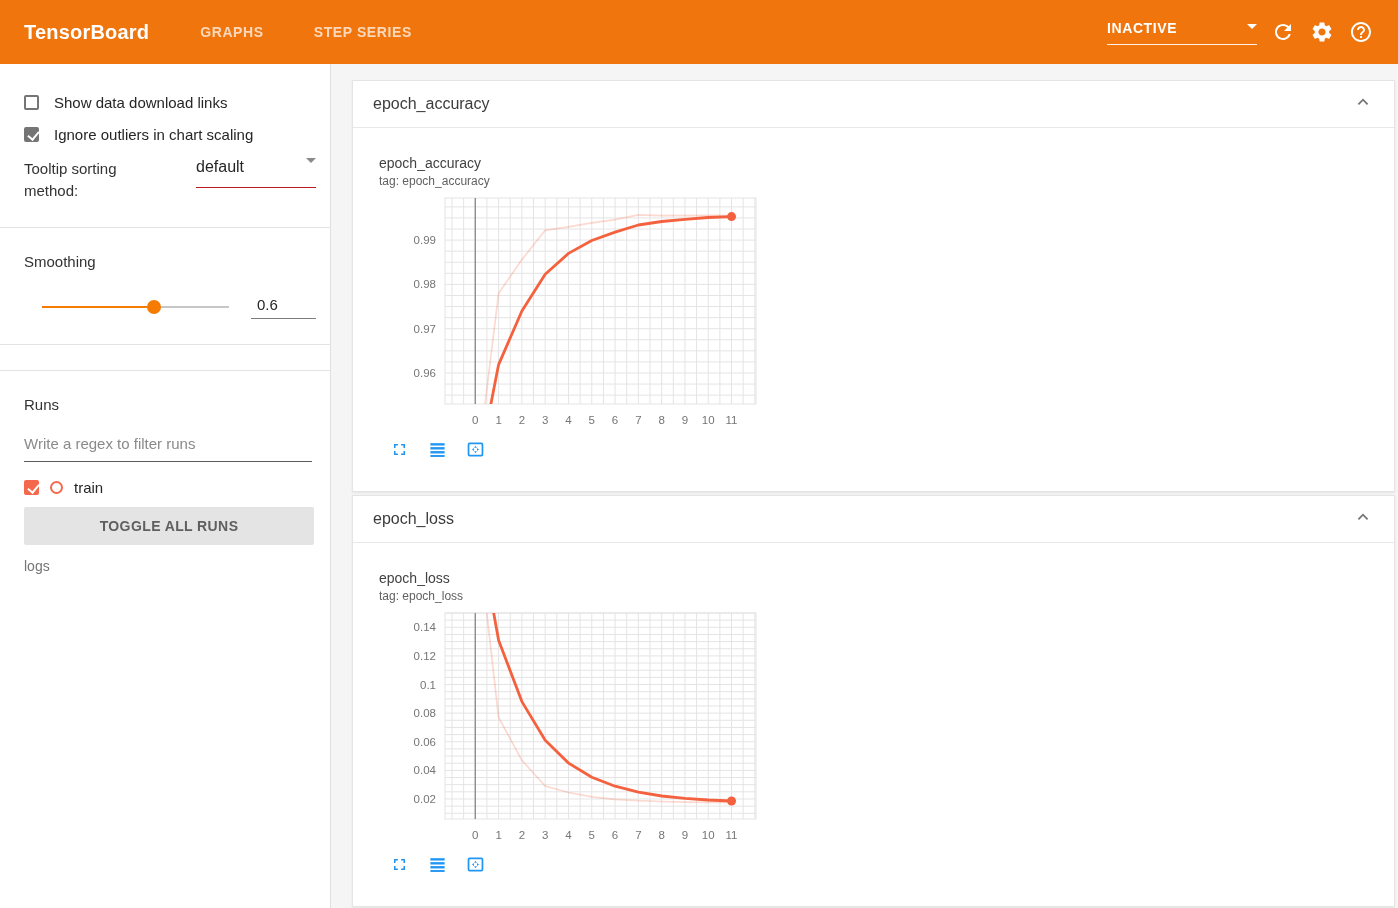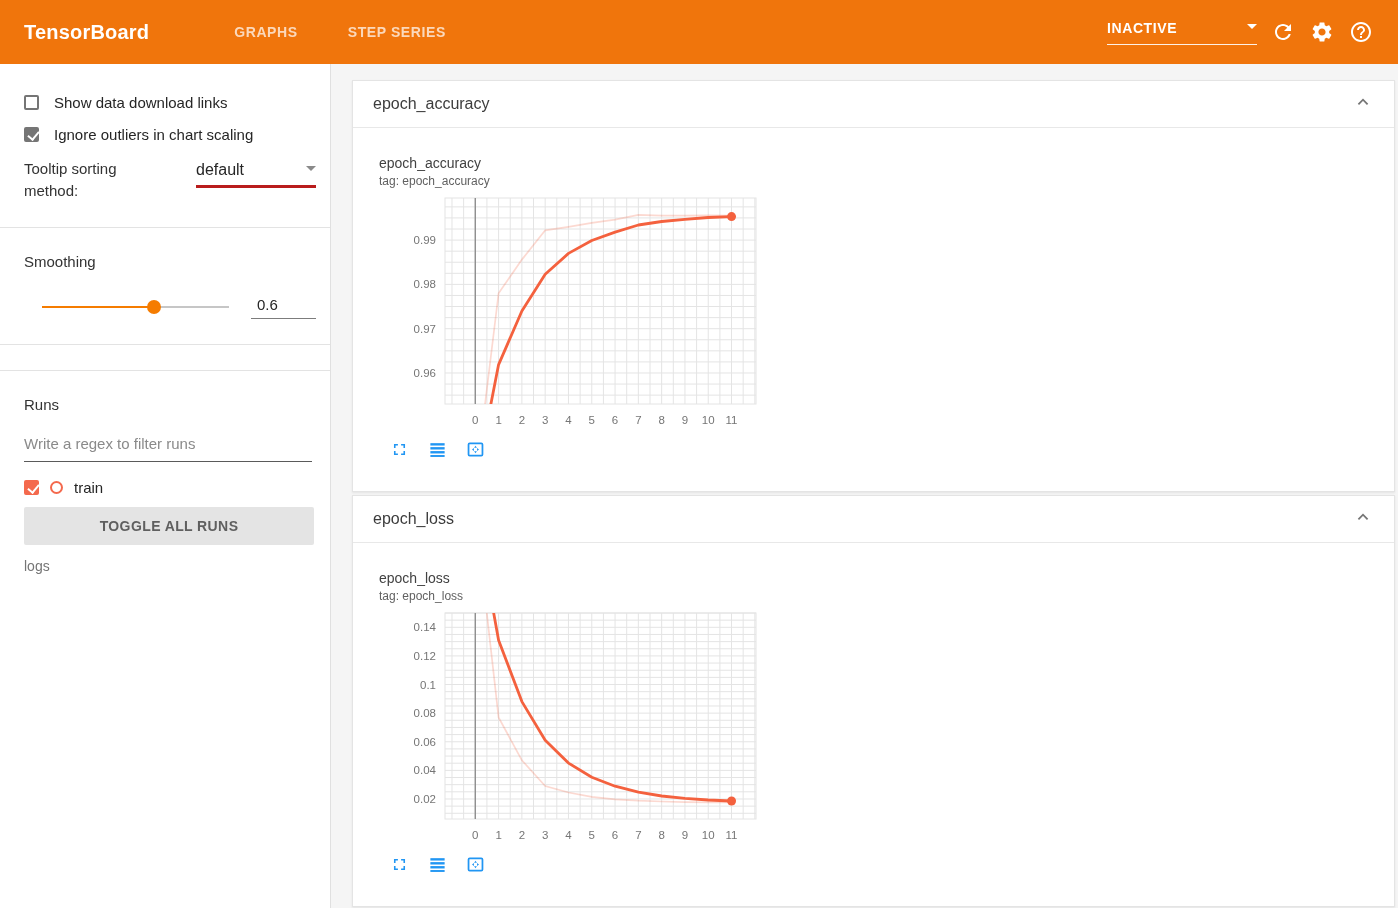--- a/index.html
+++ b/index.html
@@ -1,21 +1,21 @@
 <!DOCTYPE html>
 <html><head>
 <meta charset="utf-8">
 <style>
   *{box-sizing:border-box;margin:0;padding:0}
   html,body{width:1398px;height:908px;overflow:hidden}
   body{font-family:"Liberation Sans",sans-serif;background:#f5f5f5;color:#262626}
 
   
   .appbar{height:64px;background:#f0750c;display:flex;align-items:center;padding:0 24px;color:#fff}
-  .brand{font-size:20px;font-weight:bold;letter-spacing:.2px;margin-right:60px}
+  .brand{font-size:20px;font-weight:bold;letter-spacing:.2px;margin-right:26px}
   .tabs{display:flex;height:64px}
   .tab{display:flex;align-items:center;padding:0 25px;font-size:14px;font-weight:bold;letter-spacing:.6px;color:rgba(255,255,255,.72);position:relative;cursor:pointer}
   .tab.active{color:#fff}
   .tab.active::after{content:"";position:absolute;left:11px;right:11px;bottom:0;height:3px;background:#fff}
   .appbar-right{margin-left:auto;display:flex;align-items:center;gap:13px}
   .status-select{display:flex;align-items:flex-end;justify-content:space-between;width:150px;border-bottom:1px solid rgba(255,255,255,.9);padding-bottom:8px;font-size:14px;font-weight:bold;letter-spacing:.6px;cursor:pointer}
   .caret-white{width:0;height:0;border:5px solid transparent;border-top-color:#fff;margin-bottom:2px}
   .icon-btn{width:26px;height:26px;cursor:pointer;display:flex;align-items:center;justify-content:center}
   .icon-btn svg{width:24px;height:24px;fill:#fff}
 
@@ -25,21 +25,21 @@
   .section{padding:0 14px 0 24px}
   .divider{height:1px;background:#e3e3e3;margin:25px 0}
 
   
   .cb-row{display:flex;align-items:center;gap:15px;margin-bottom:15px;font-size:15px;color:#262626}
   .cb{width:15px;height:15px;border:2px solid #757575;border-radius:2px;background:#fff;position:relative;flex-shrink:0;cursor:pointer}
   .cb.checked{background:#757575;border-color:#757575}
   .cb.checked::after{content:"";position:absolute;left:4px;top:0;width:5px;height:9px;border:solid #fff;border-width:0 2px 2px 0;transform:rotate(40deg)}
   .tooltip-row{display:flex;justify-content:space-between;}
   .tooltip-label{width:122px;font-size:15px;color:#333;line-height:1.45}
-  .select{display:flex;justify-content:space-between;align-items:flex-end;width:120px;border-bottom:3px solid #b91c1c;padding-bottom:6px;font-size:16px;color:#262626;cursor:pointer;height:30px}
+  .select{display:flex;justify-content:space-between;width:120px;border-bottom:1px solid #b91c1c;padding-bottom:16px;font-size:16px;color:#262626;cursor:pointer;height:30px}
   .caret-gray{width:0;height:0;border:5px solid transparent;border-top-color:#8a8a8a;margin-bottom:3px}
 
   .section-label{font-size:15px;color:#333}
   .slider-row{display:flex;align-items:center;margin-top:26px}
   .slider{position:relative;width:190px;height:2px;background:#c6c6c6;margin-left:18px;cursor:pointer}
   .slider-fill{position:absolute;left:0;top:0;height:2px;background:#f57c00}
   .slider-thumb{position:absolute;top:50%;transform:translate(-50%,-50%);width:14px;height:14px;border-radius:50%;background:#f57c00}
   .slider-value{width:66px;margin-left:22px;border-bottom:1px solid #7c7c7c;padding:0 0 5px 6px;font-size:15px;color:#262626}
 
   .axis-options{display:flex;align-items:center;margin-top:20px}

